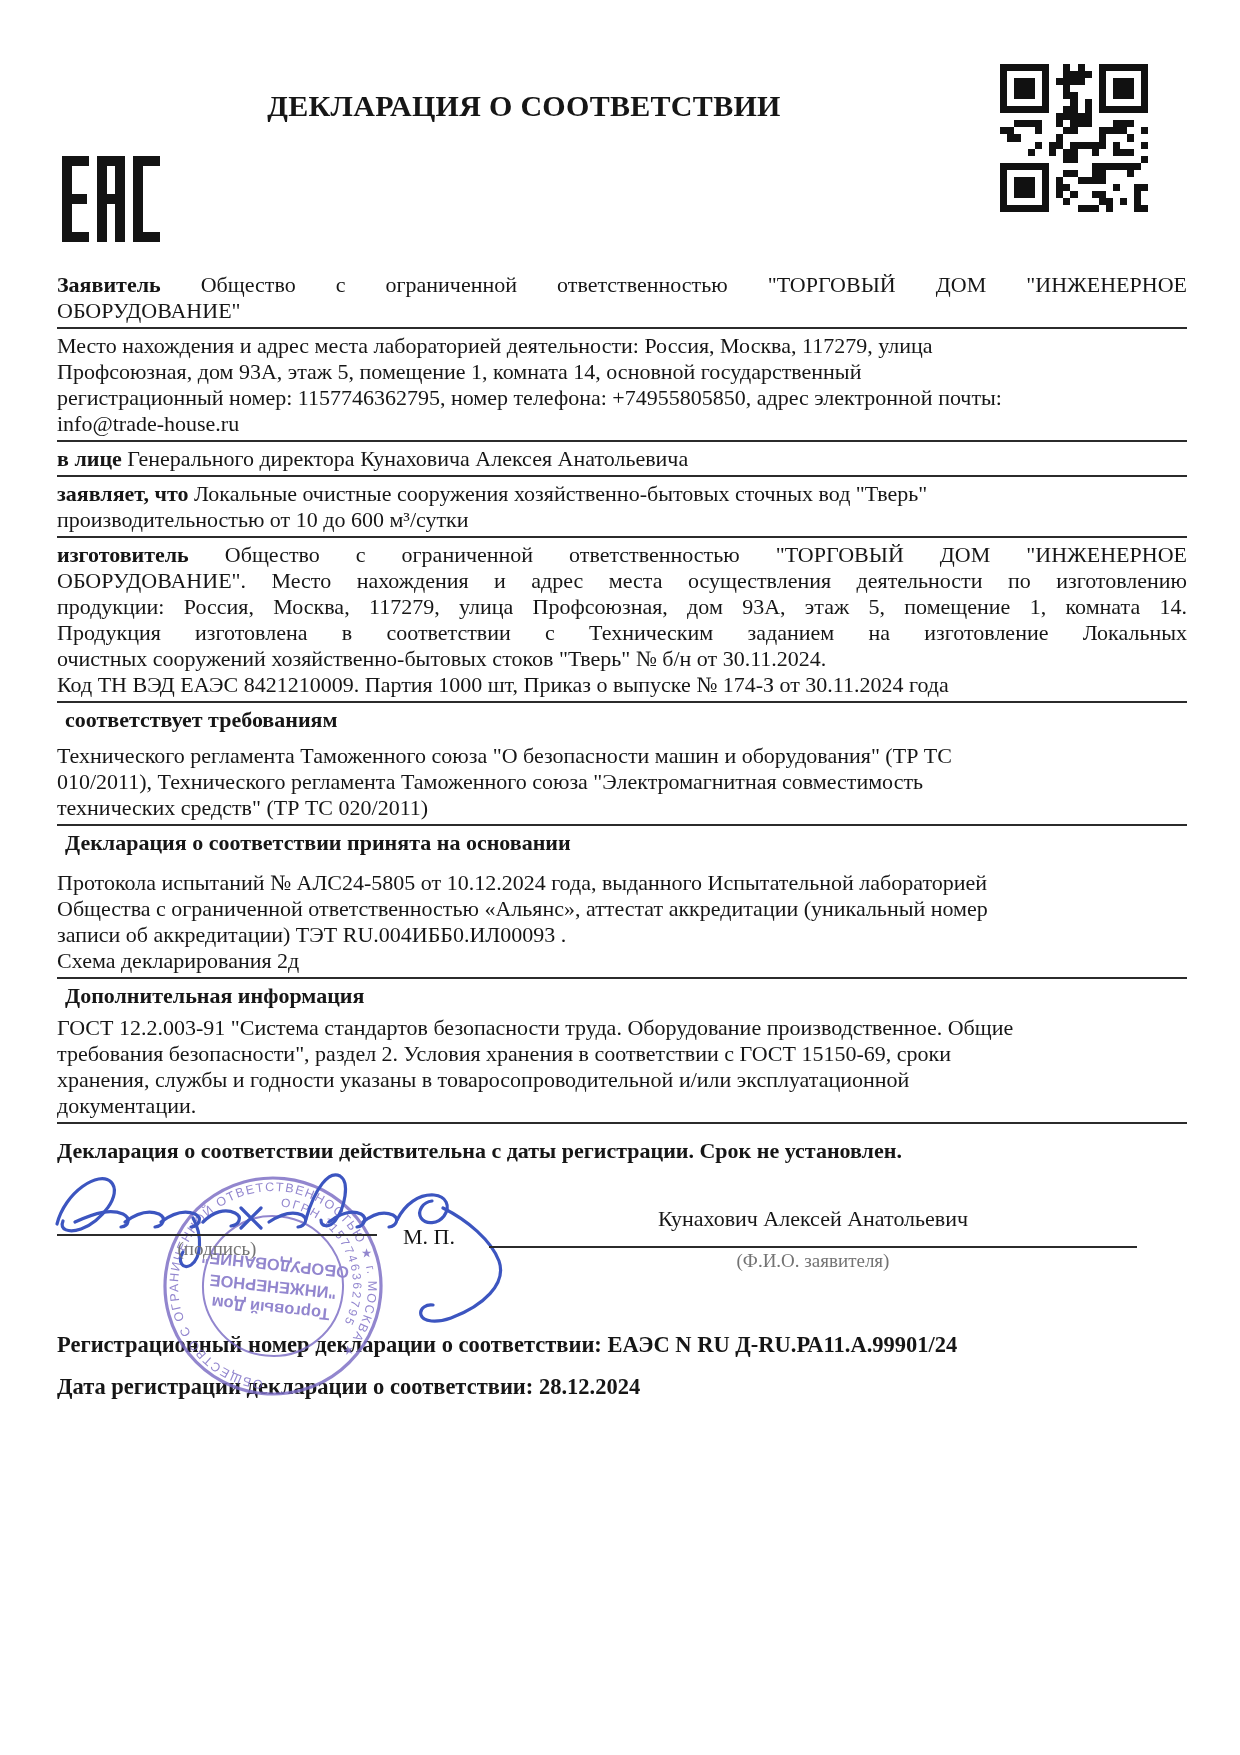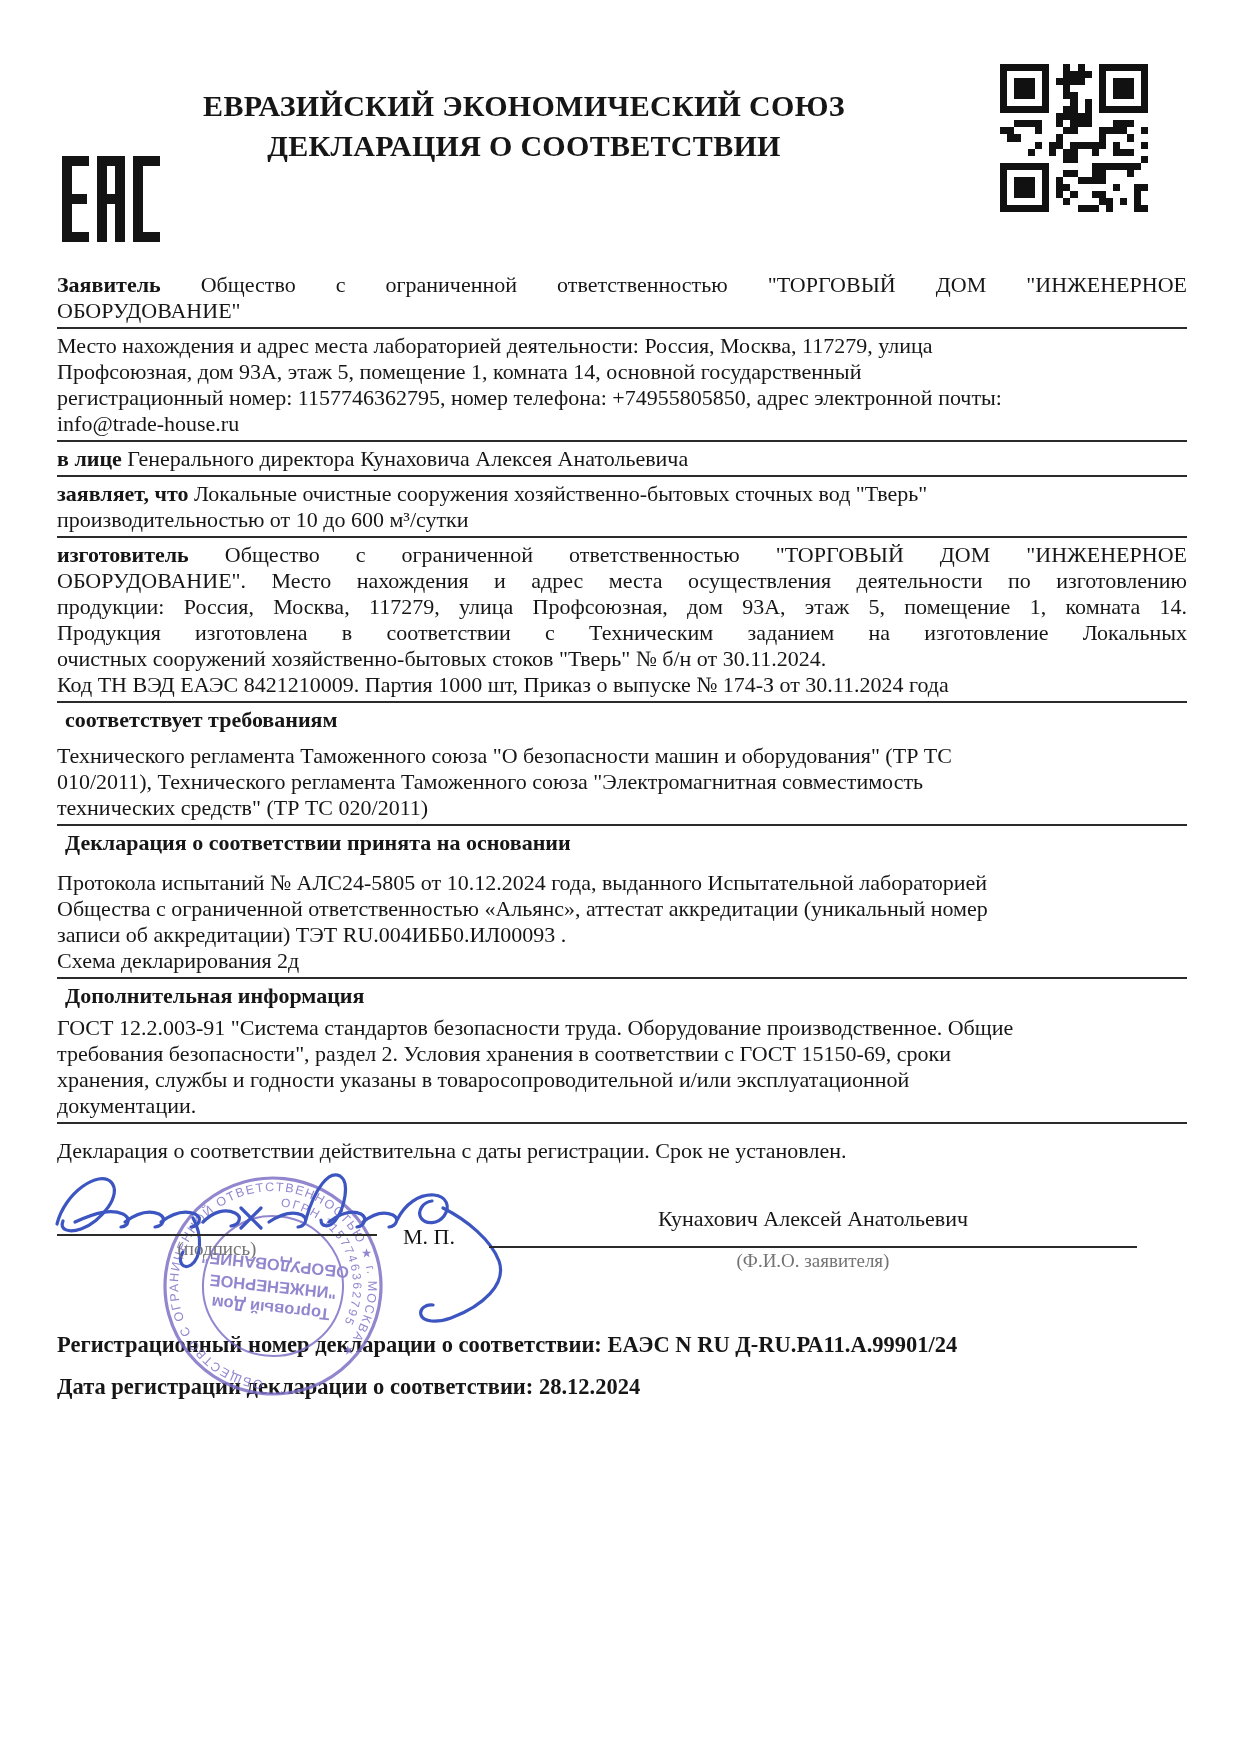--- a/index.html
+++ b/index.html
@@ -11,41 +11,40 @@
   .eac-box{position:absolute;left:62px;top:156px;width:98px;height:86px;}
   .content{position:absolute;left:57px;top:272px;width:1130px;font-size:22px;line-height:26px;}
   .para{margin:0;}
   .lines{white-space:pre-line;}
   .b{font-weight:bold;text-align:right;}
   .rule{height:0;border-top:2px solid #2b2b2b;margin:3px 0 4px;}
   .justify{text-align:justify;text-align-last:justify;}
   .lastline{display:block;text-align:left;text-align-last:left;}
   .h{font-weight:bold;margin:2px 8px 0;}
   .mt10{margin-top:10px}.mt14{margin-top:14px}.mt6{margin-top:6px}
-  .validity{font-weight:normal;margin-top:14px;}
+  .validity{font-weight:bold;margin-top:14px;}
   .sig-area{position:relative;height:150px;margin-top:6px;}
   .sline{height:0;border-top:2px solid #2b2b2b;}
   .sig-left{position:absolute;left:0;top:64px;width:320px;}
   .sig-caption{font-size:19px;text-align:center;line-height:25px;color:#737373;}
   .sig-mp{position:absolute;left:346px;top:42px;font-size:22px;margin-top:12px;}
   .sig-right{position:absolute;left:432px;top:36px;width:648px;text-align:center;}
   .sig-right .name{font-size:22px;line-height:26px;padding-bottom:14px;}
   .stamp-svg{position:absolute;left:100px;top:0;opacity:.82;}
   .signature-svg{position:absolute;left:-12px;top:-14px;pointer-events:none;}
   .footer-line{font-weight:bold;font-size:22.5px;margin:0;}
   .footer-reg{margin-top:12px;}
   .footer-date{margin-top:16px;}
 </style>
 </head>
 <body>
 
 <div class="page">
 
   <div class="title-block">
-    <div>ЕВРАЗИЙСКИЙ ЭКОНОМИЧЕСКИЙ СОЮЗ</div>
     <div>ДЕКЛАРАЦИЯ О СООТВЕТСТВИИ</div>
   </div>
 
   <svg class="qr-box" id="qr" viewBox="0 0 147 147" shape-rendering="crispEdges">
       <rect width="147" height="147" fill="#fff"></rect>
       <rect x="63" y="0" width="7" height="7" fill="#111"></rect>
       <rect x="77" y="0" width="7" height="7" fill="#111"></rect>
       <rect x="63" y="7" width="7" height="7" fill="#111"></rect>
       <rect x="70" y="7" width="7" height="7" fill="#111"></rect>
       <rect x="77" y="7" width="7" height="7" fill="#111"></rect>

